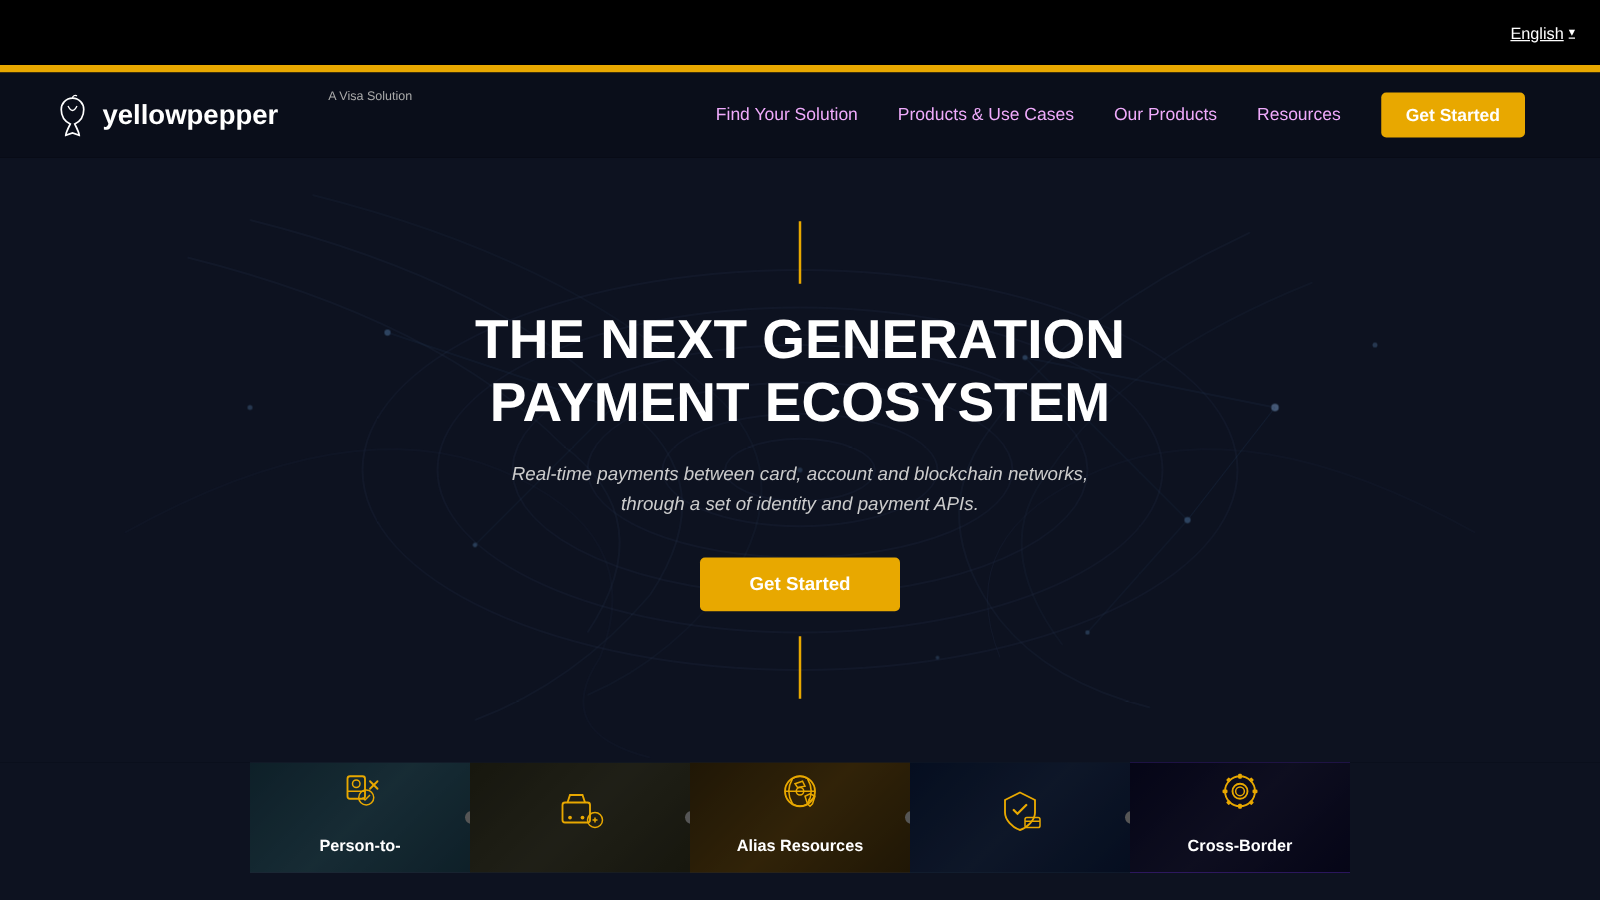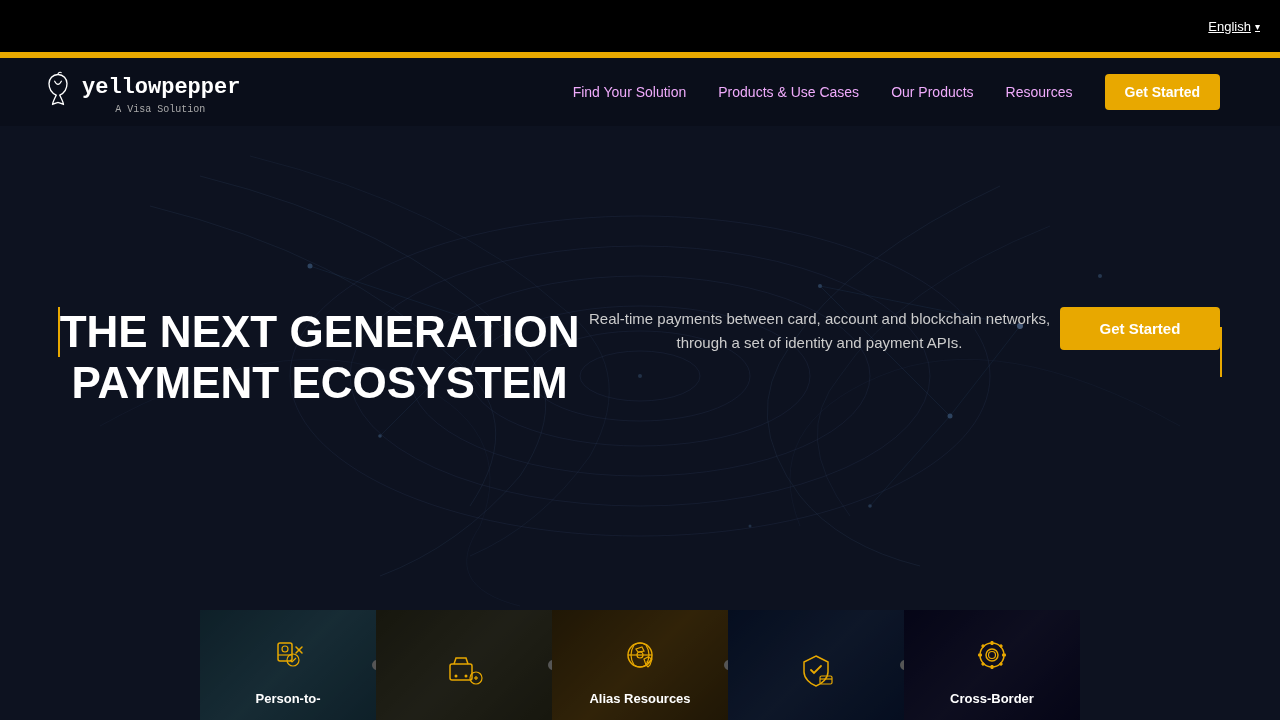--- a/index.html
+++ b/index.html
@@ -45,23 +45,21 @@
       display: flex;
       align-items: center;
       justify-content: space-between;
       padding: 0 60px 0 40px;
       position: relative;
       z-index: 10;
     }
 
     .logo-area {
       display: flex;
-      flex-direction: column;
-      align-items: center;
-      font-family: Liberation Mono, monospace;
+      align-items: flex-start;
     }
 
     .logo-text {
       color: #fff;
       font-size: 22px;
       font-weight: bold;
       display: flex;
       align-items: center;
       gap: 2px;
     }
@@ -123,22 +121,22 @@
       inset: 0;
       z-index: 0;
     }
 
     
     .hero-content {
       position: relative;
       z-index: 2;
       text-align: center;
       display: flex;
-      flex-direction: row;
-      align-items: flex-start;
+      flex-direction: column;
+      align-items: center;
     }
 
     .hero-line-top {
       width: 2px;
       height: 50px;
       background: #E8A800;
       margin-bottom: 20px;
     }
 
     .hero-title {
@@ -149,20 +147,21 @@
       text-transform: uppercase;
       margin-bottom: 20px;
     }
 
     .hero-subtitle {
       color: #ccc;
       font-size: 15px;
       line-height: 1.6;
       max-width: 480px;
       margin-bottom: 30px;
+      font-style: italic;
     }
 
     .btn-get-started-hero {
       background: #E8A800;
       color: #fff;
       border: none;
       padding: 13px 40px;
       font-size: 15px;
       font-weight: bold;
       border-radius: 4px;
@@ -192,21 +191,21 @@
       gap: 0;
       width: 100%;
       height: 110px;
       padding: 0 200px;
       justify-content: center;
     }
 
     .card {
       width: 180px;
       min-width: 160px;
-      height: 110px;
+      height: 88px;
       position: relative;
       display: flex;
       flex-direction: column;
       align-items: center;
       justify-content: flex-end;
       padding-bottom: 14px;
       overflow: hidden;
       cursor: pointer;
     }
 

